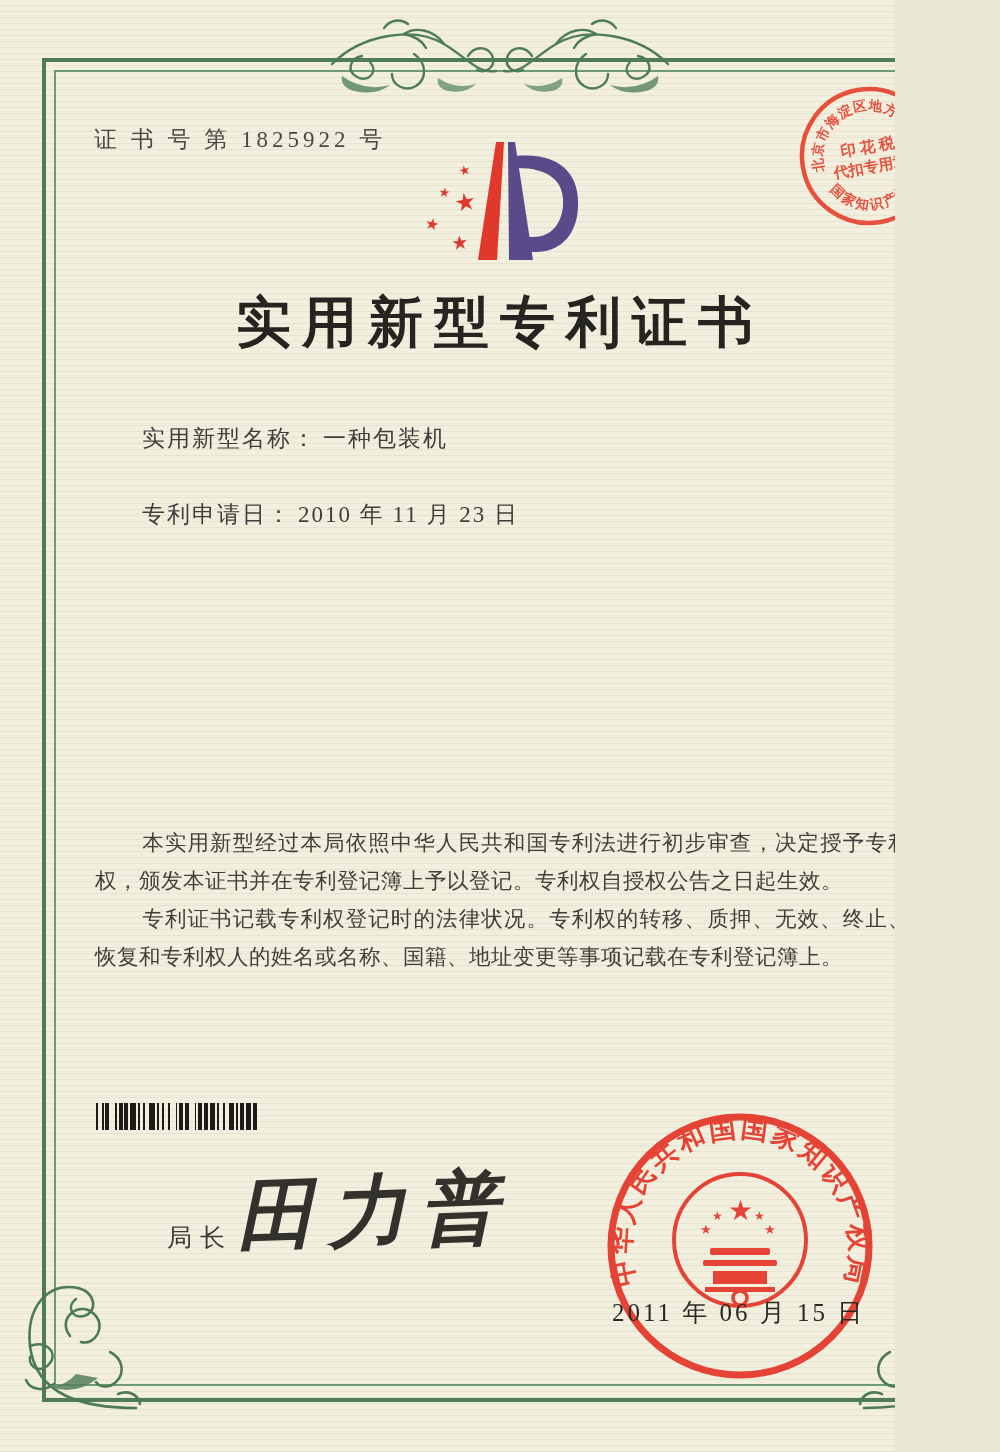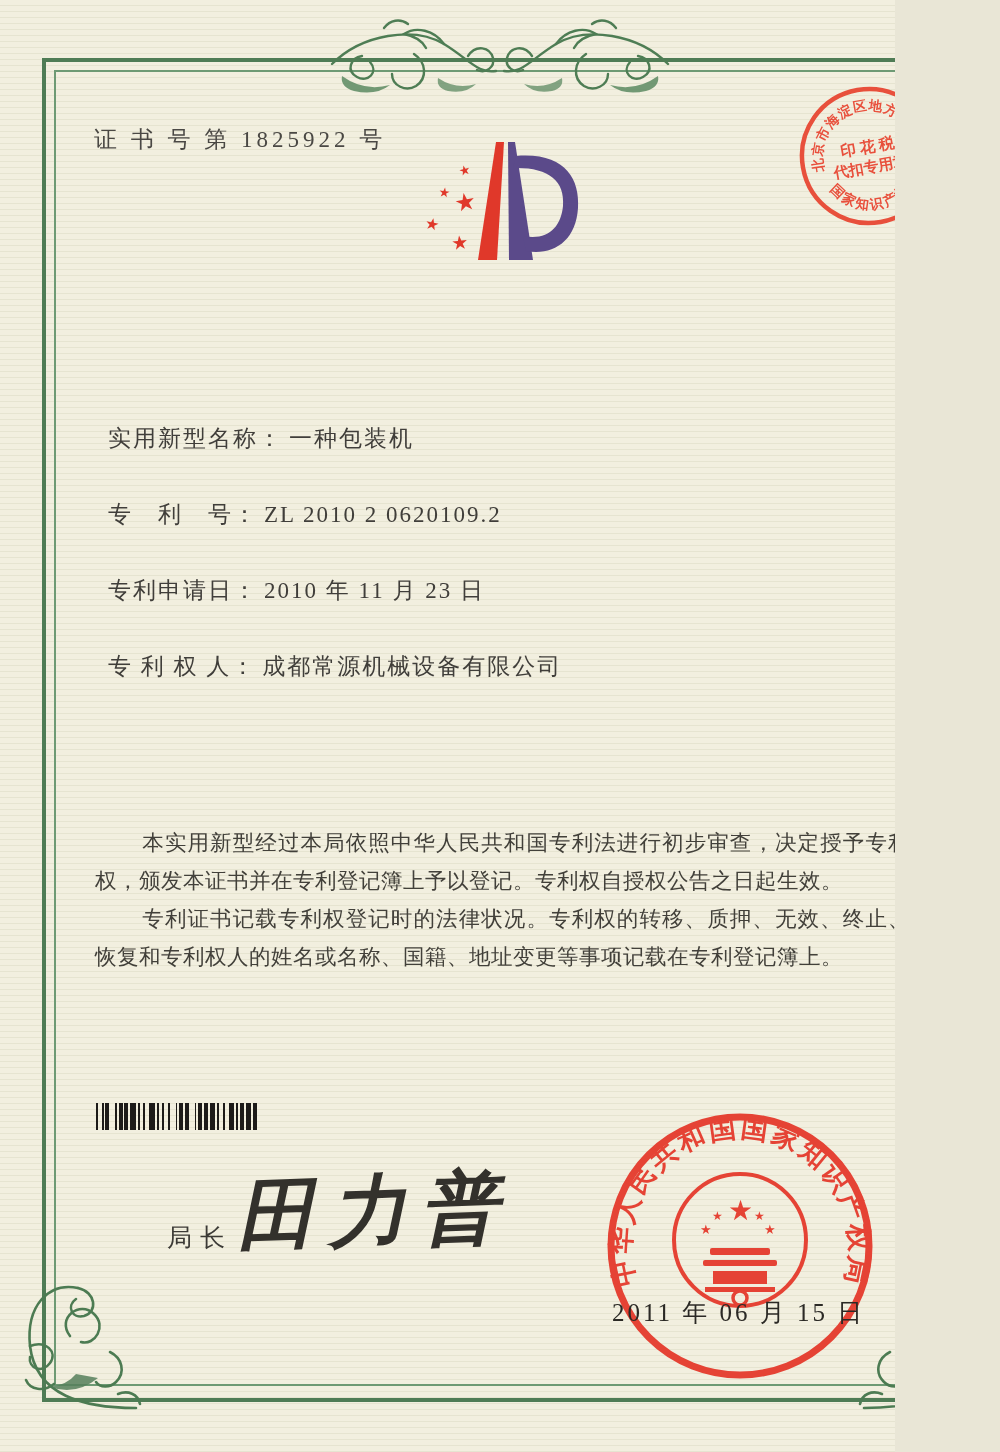--- a/index.html
+++ b/index.html
@@ -16,21 +16,21 @@
     border:4px solid #4f7c55;}
   .border-inner{position:absolute;left:54px;top:70px;width:893px;height:1312px;
     border:2px solid #6e9a74;}
   .ornament{position:absolute;pointer-events:none;}
   .cert-no{position:absolute;left:94px;top:124px;font-size:23px;letter-spacing:4px;color:#4a4844;}
   .logo{position:absolute;left:396px;top:132px;}
   .tax-stamp{position:absolute;left:793px;top:80px;transform:rotate(-10deg);opacity:.92;}
   .title{position:absolute;left:0;top:286px;width:1000px;text-align:center;
     font-size:55px;font-weight:700;letter-spacing:11px;color:#262420;}
   .fields{position:absolute;left:108px;top:424px;right:95px;}
-  .field-row{font-size:23px;line-height:30px;margin-bottom:46px;letter-spacing:2px;color:#403e3a;white-space:nowrap;}
+  .field-row{font-size:23px;line-height:30px;margin-bottom:46px;letter-spacing:2px;color:#403e3a;white-space:nowrap;margin-left:34px;}
   .field-row .val{margin-left:6px;}
   .body-text{position:absolute;left:95px;top:824px;width:815px;}
   .body-text p{margin:0;font-size:21.5px;line-height:38px;text-indent:2.2em;
     text-align:justify;letter-spacing:0.5px;color:#42403a;}
   .barcode{position:absolute;left:96px;top:1103px;width:332px;height:27px;
     display:flex;align-items:stretch;overflow:hidden;}
   .barcode span{display:block;height:100%;}
   .barcode .bar{background:#1d1b19;}
   .sig-role{position:absolute;left:167px;top:1221px;font-size:25px;letter-spacing:8px;color:#3c3a36;}
   .sig-name{position:absolute;left:236px;top:1160px;font-size:78px;font-style:italic;font-weight:600;
@@ -117,33 +117,28 @@
         <textPath href="#taxTop" startOffset="50%" text-anchor="middle">北京市海淀区地方税务局</textPath>
       </text>
       <text x="76" y="72" font-size="15.5" text-anchor="middle">印 花 税</text>
       <text x="76" y="92" font-size="15" text-anchor="middle">代扣专用章</text>
       <text font-size="13.5" letter-spacing="2">
         <textPath href="#taxBottom" startOffset="50%" text-anchor="middle">国家知识产权局</textPath>
       </text>
     </g>
   </svg>
 
+  <div class="title">实用新型专利证书</div>
 
   <div class="fields">
     <div class="field-row">
       <span class="lbl">实用新型名称：</span><span class="val">一种包装机</span>
     </div>
     <div class="field-row">
-      <span class="lbl">专　利　号：</span><span class="val">ZL 2010 2 0620109.2</span>
-    </div>
-    <div class="field-row">
       <span class="lbl">专利申请日：</span><span class="val">2010 年 11 月 23 日</span>
-    </div>
-    <div class="field-row">
-      <span class="lbl">专 利 权 人：</span><span class="val">成都常源机械设备有限公司</span>
     </div>
   </div>
 
   <div class="body-text">
     <p>本实用新型经过本局依照中华人民共和国专利法进行初步审查，决定授予专利权，颁发本证书并在专利登记簿上予以登记。专利权自授权公告之日起生效。</p>
     <p>专利证书记载专利权登记时的法律状况。专利权的转移、质押、无效、终止、恢复和专利权人的姓名或名称、国籍、地址变更等事项记载在专利登记簿上。</p>
   </div>
 
   <div class="barcode">
       <span class="bar" style="width: 1.9px;"></span>

